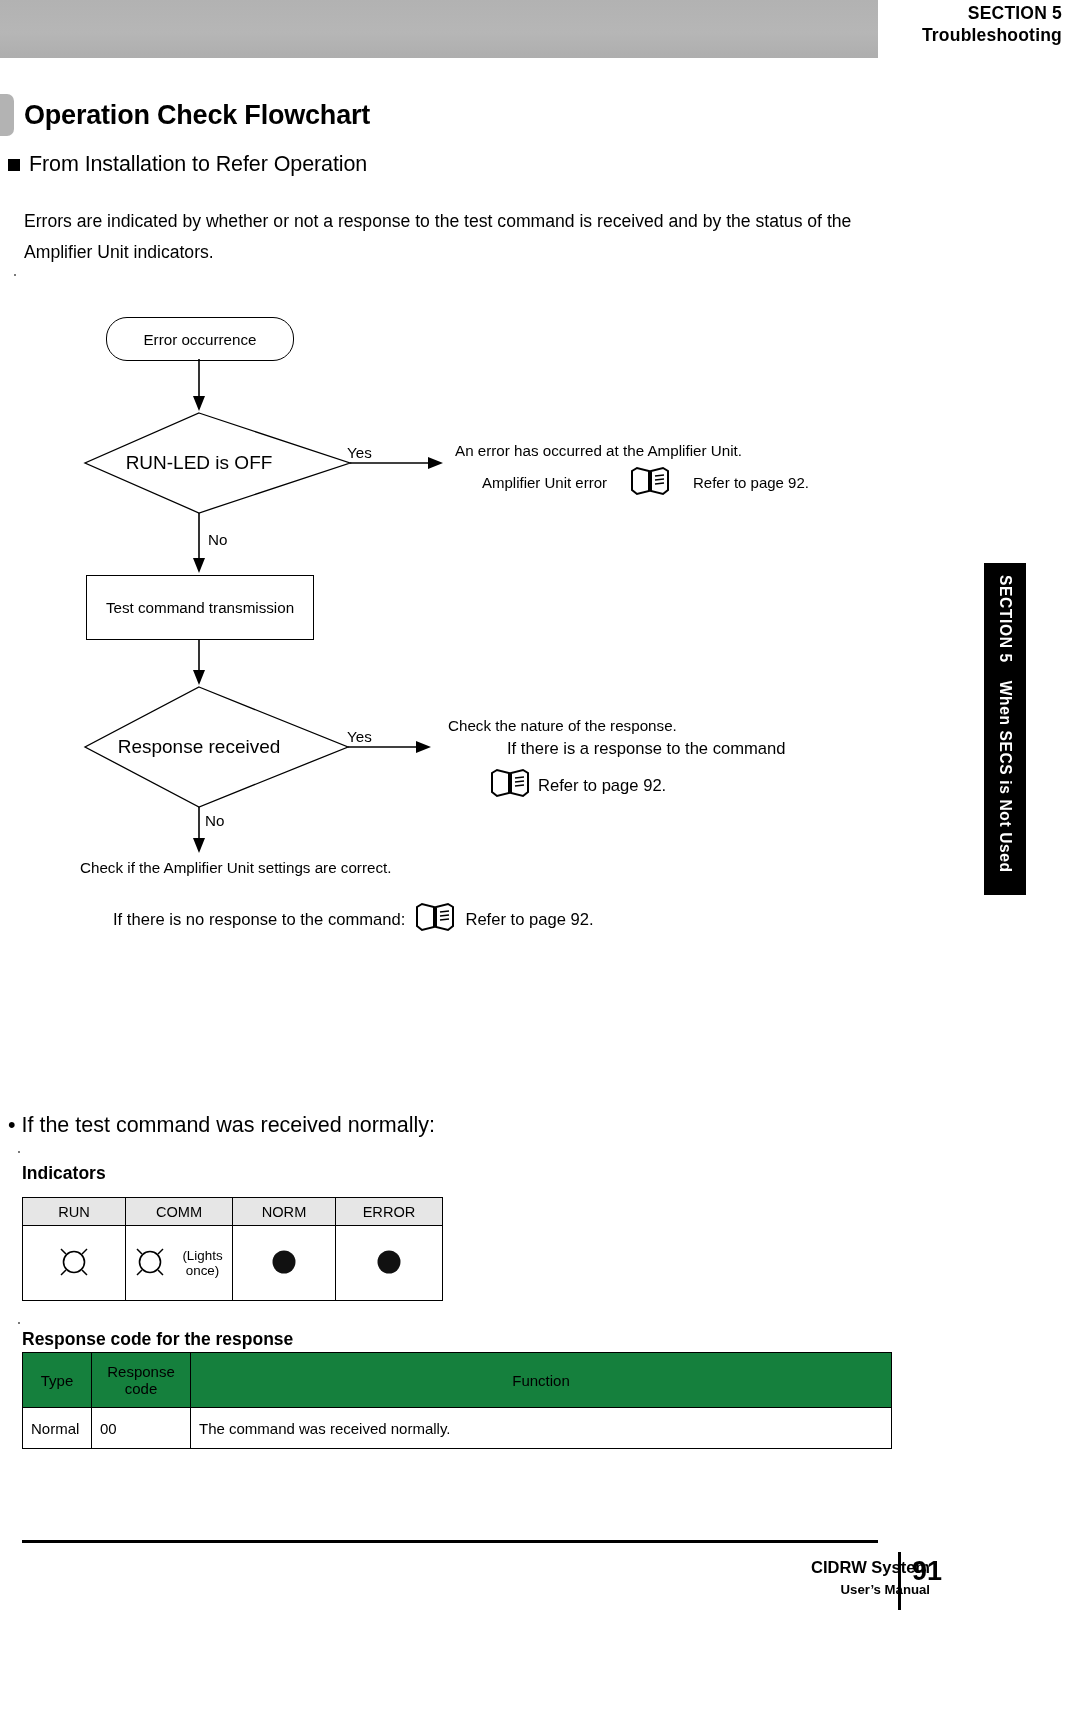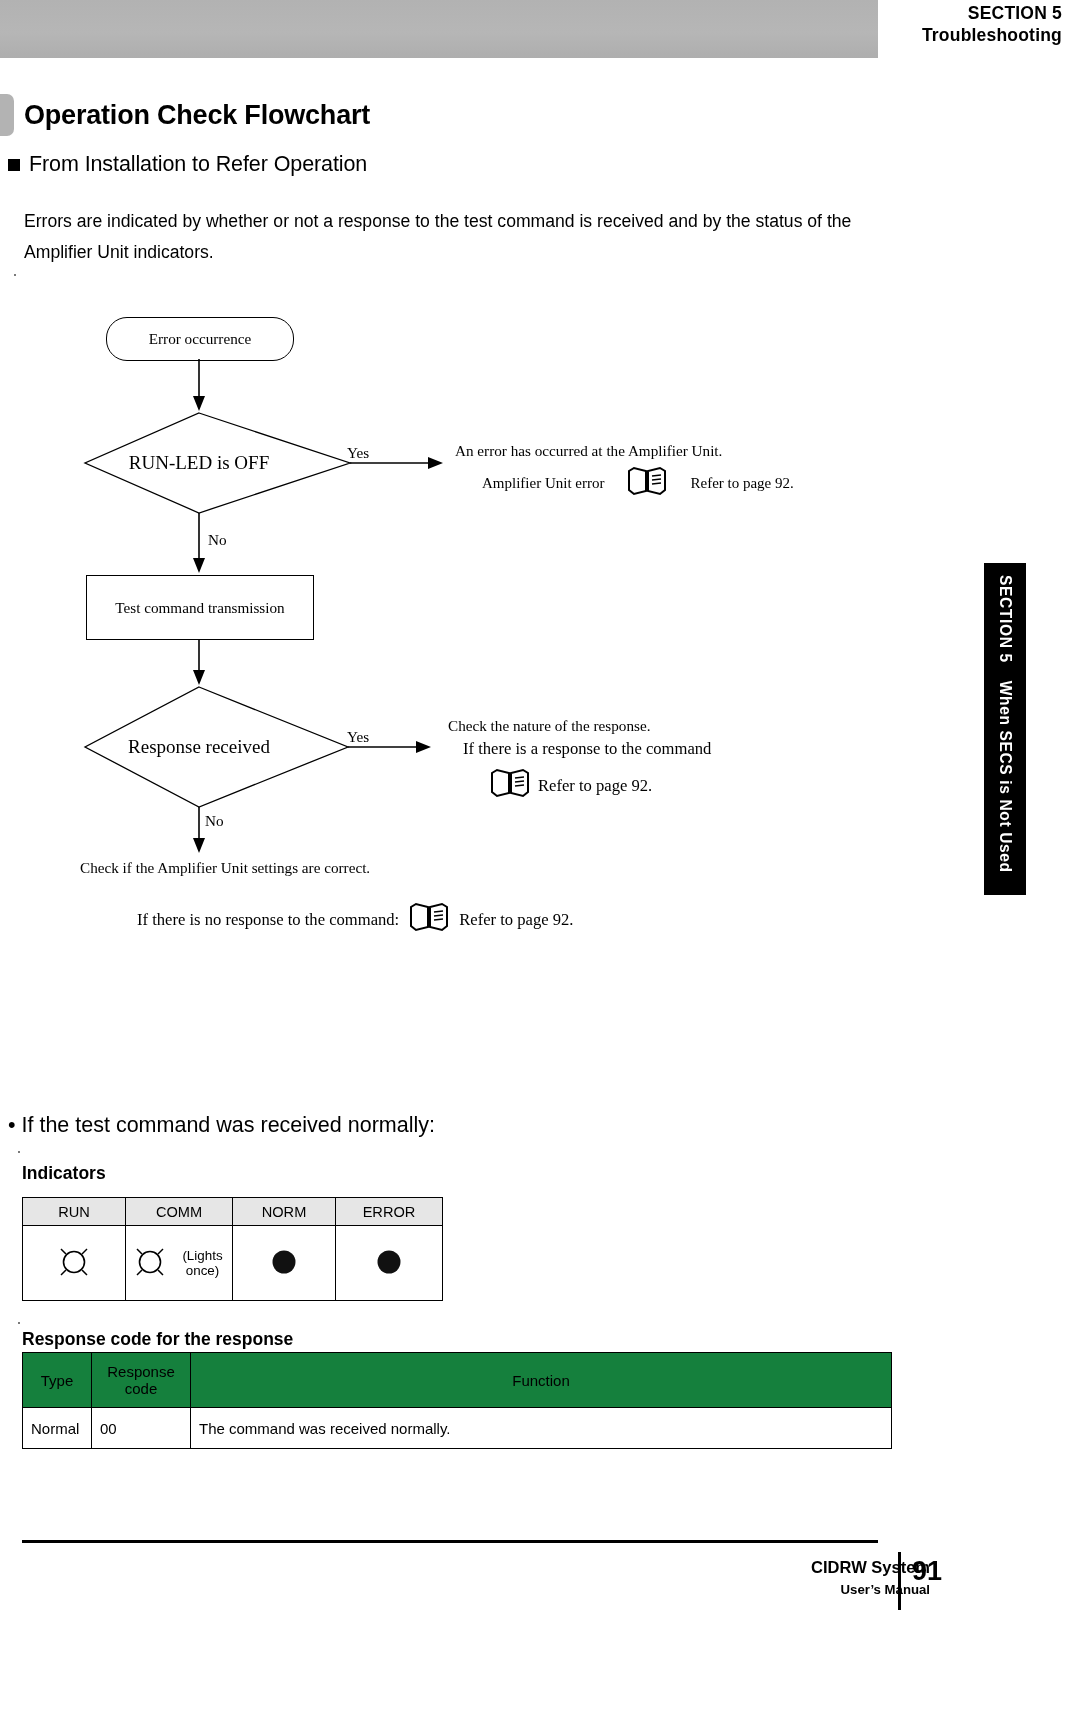--- a/index.html
+++ b/index.html
@@ -35,21 +35,21 @@
     align-items:center;gap:9px;letter-spacing:-.1px;
   }
   .sq{display:inline-block;width:12px;height:12px;background:#000;}
 
   .body-para{
     position:absolute;left:24px;top:206px;width:860px;font-size:17.6px;
     line-height:1.76;
   }
 
   
-  .flow{position:absolute;left:0;top:0;width:1080px;height:1000px;font-family:Liberation Serif, serif;}
+  .flow{position:absolute;left:0;top:0;width:1080px;height:1000px;}
   .fl-text{position:absolute;font-size:15.2px;white-space:nowrap;}
 
   .stadium{
     position:absolute;left:106px;top:317px;width:186px;height:42px;
     border:1.3px solid #000;border-radius:21px;background:#fff;
     display:flex;align-items:center;justify-content:center;
     font-size:15.2px;
   }
   .procbox{
     position:absolute;left:86px;top:575px;width:226px;height:63px;
@@ -193,37 +193,37 @@
         <path d="M20 7 L20 27" stroke="#000" stroke-width="2"></path>
         <line x1="26" y1="12" x2="35" y2="11" stroke="#000" stroke-width="1.6"></line>
         <line x1="26" y1="16" x2="35" y2="15" stroke="#000" stroke-width="1.6"></line>
         <line x1="26" y1="20" x2="35" y2="19" stroke="#000" stroke-width="1.6"></line>
       </svg>
     </span>
     <span>Refer to page 92.</span>
   </div>
 
   <div class="fl-text" style="left:448px;top:717px;">Check the nature of the response.</div>
-  <div class="fl-text" style="left:463px;top:739px;font-size:16.6px;">If there is a response to the command</div>
+  <div class="fl-text" style="left:507px;top:739px;font-size:16.6px;">If there is a response to the command</div>
   <div style="position:absolute;left:489px;top:766px;display:flex;align-items:center;gap:7px;font-size:16.6px;white-space:nowrap;">
     <span class="book">
       <svg width="42" height="34" viewBox="0 0 42 34">
         <path d="M3 7 L3 26 L8 30 L20 27 L20 7 L8 4 Z" fill="#fff" stroke="#000" stroke-width="2"></path>
         <path d="M39 7 L39 26 L34 30 L22 27 L22 7 L34 4 Z" fill="#fff" stroke="#000" stroke-width="2"></path>
         <path d="M20 7 L20 27" stroke="#000" stroke-width="2"></path>
         <line x1="26" y1="12" x2="35" y2="11" stroke="#000" stroke-width="1.6"></line>
         <line x1="26" y1="16" x2="35" y2="15" stroke="#000" stroke-width="1.6"></line>
         <line x1="26" y1="20" x2="35" y2="19" stroke="#000" stroke-width="1.6"></line>
       </svg>
     </span>
     <span>Refer to page 92.</span>
   </div>
 
   <div class="fl-text" style="left:80px;top:859px;">Check if the Amplifier Unit settings are correct.</div>
-  <div style="position:absolute;left:113px;top:900px;display:flex;align-items:center;gap:9px;font-size:16.6px;white-space:nowrap;margin-left:24px;">
+  <div style="position:absolute;left:113px;top:900px;display:flex;align-items:center;gap:9px;font-size:16.6px;white-space:nowrap;">
     <span>If there is no response to the command:</span>
     <span class="book">
       <svg width="42" height="34" viewBox="0 0 42 34">
         <path d="M3 7 L3 26 L8 30 L20 27 L20 7 L8 4 Z" fill="#fff" stroke="#000" stroke-width="2"></path>
         <path d="M39 7 L39 26 L34 30 L22 27 L22 7 L34 4 Z" fill="#fff" stroke="#000" stroke-width="2"></path>
         <path d="M20 7 L20 27" stroke="#000" stroke-width="2"></path>
         <line x1="26" y1="12" x2="35" y2="11" stroke="#000" stroke-width="1.6"></line>
         <line x1="26" y1="16" x2="35" y2="15" stroke="#000" stroke-width="1.6"></line>
         <line x1="26" y1="20" x2="35" y2="19" stroke="#000" stroke-width="1.6"></line>
       </svg>

